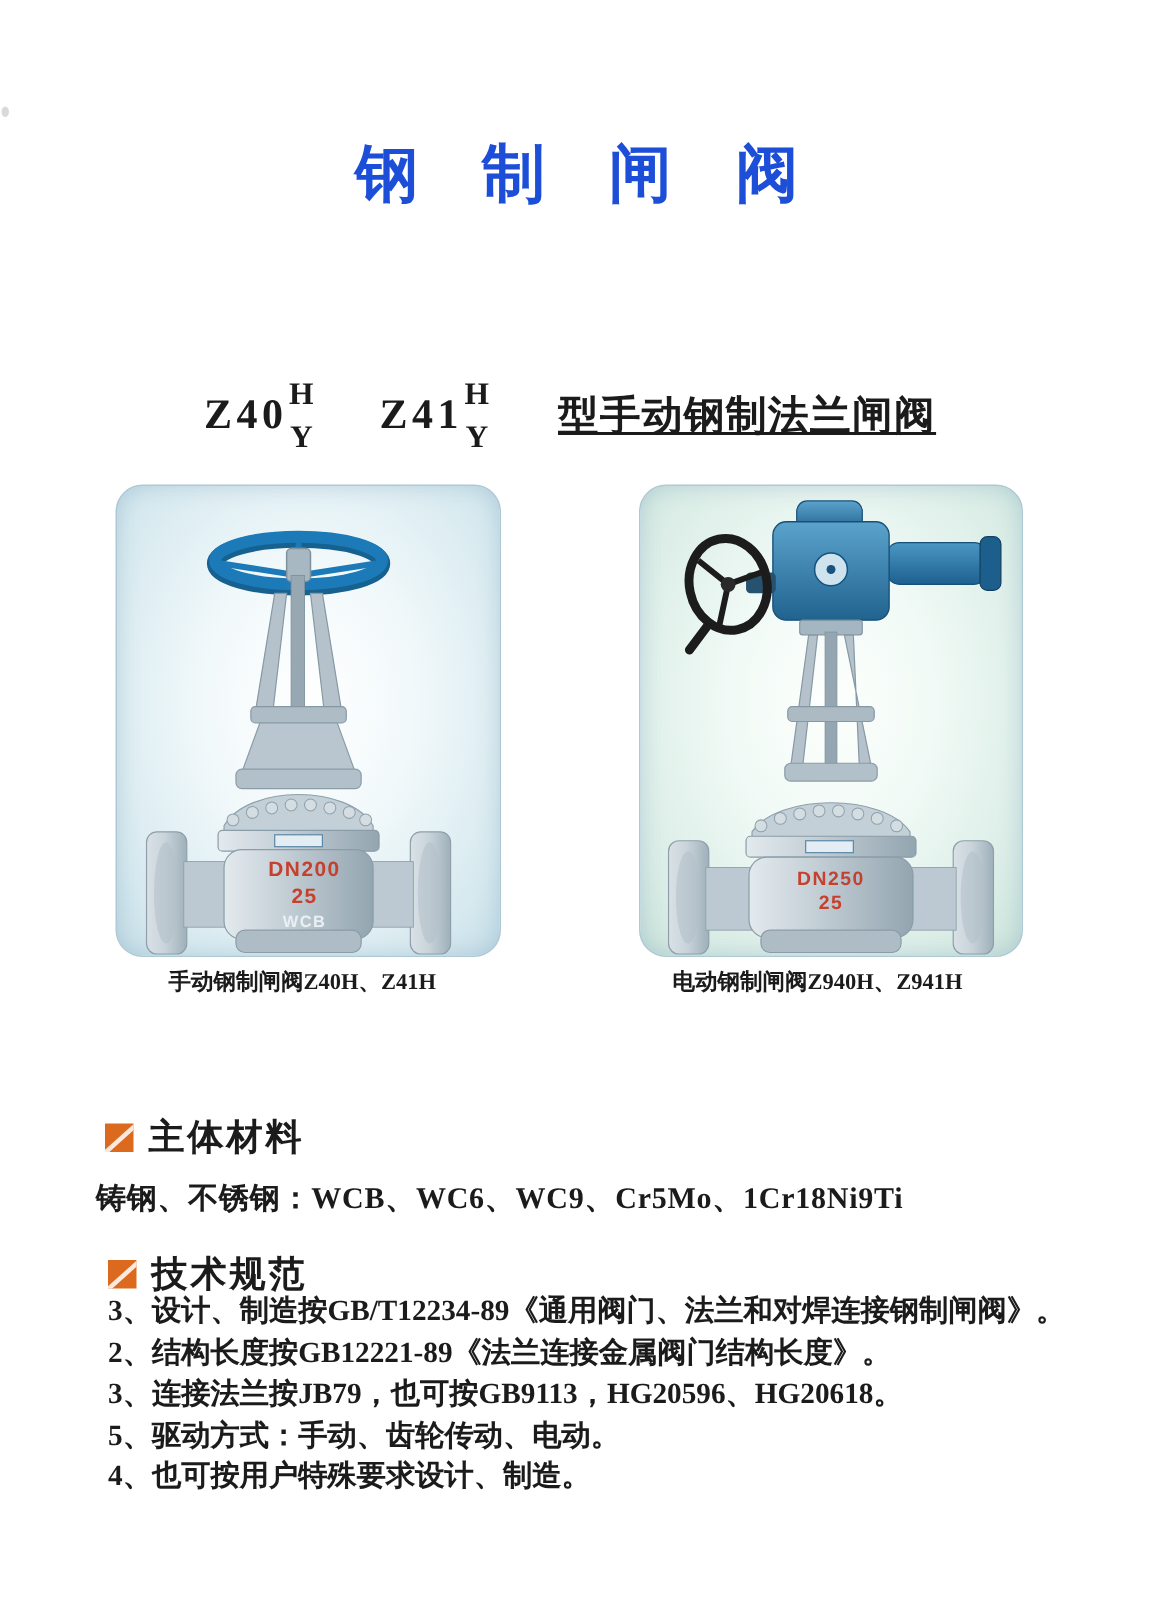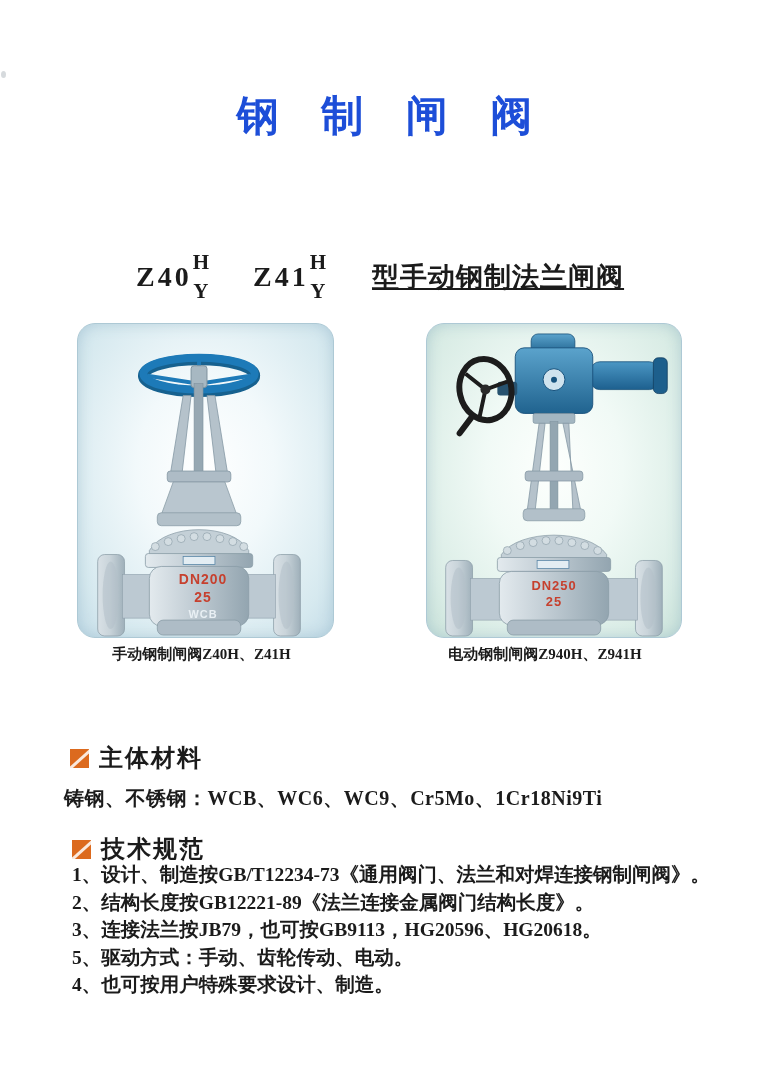--- a/index.html
+++ b/index.html
@@ -348,20 +348,20 @@
   </div>
 
   <div class="materials-body">铸钢、不锈钢：WCB、WC6、WC9、Cr5Mo、1Cr18Ni9Ti</div>
 
   <div class="section-heading heading-specs">
     <span class="section-bullet"></span>
     <span class="section-heading-text">技术规范</span>
   </div>
 
   <ul class="spec-items">
-    <li>1、设计、制造按GB/T12234-73《通用阀门、法兰和对焊连接钢制闸阀》。</li>
+    <li>3、设计、制造按GB/T12234-89《通用阀门、法兰和对焊连接钢制闸阀》。</li>
     <li>2、结构长度按GB12221-89《法兰连接金属阀门结构长度》。</li>
     <li>3、连接法兰按JB79，也可按GB9113，HG20596、HG20618。</li>
     <li>5、驱动方式：手动、齿轮传动、电动。</li>
     <li>4、也可按用户特殊要求设计、制造。</li>
   </ul>
 
 </div>
 
 </body></html>

